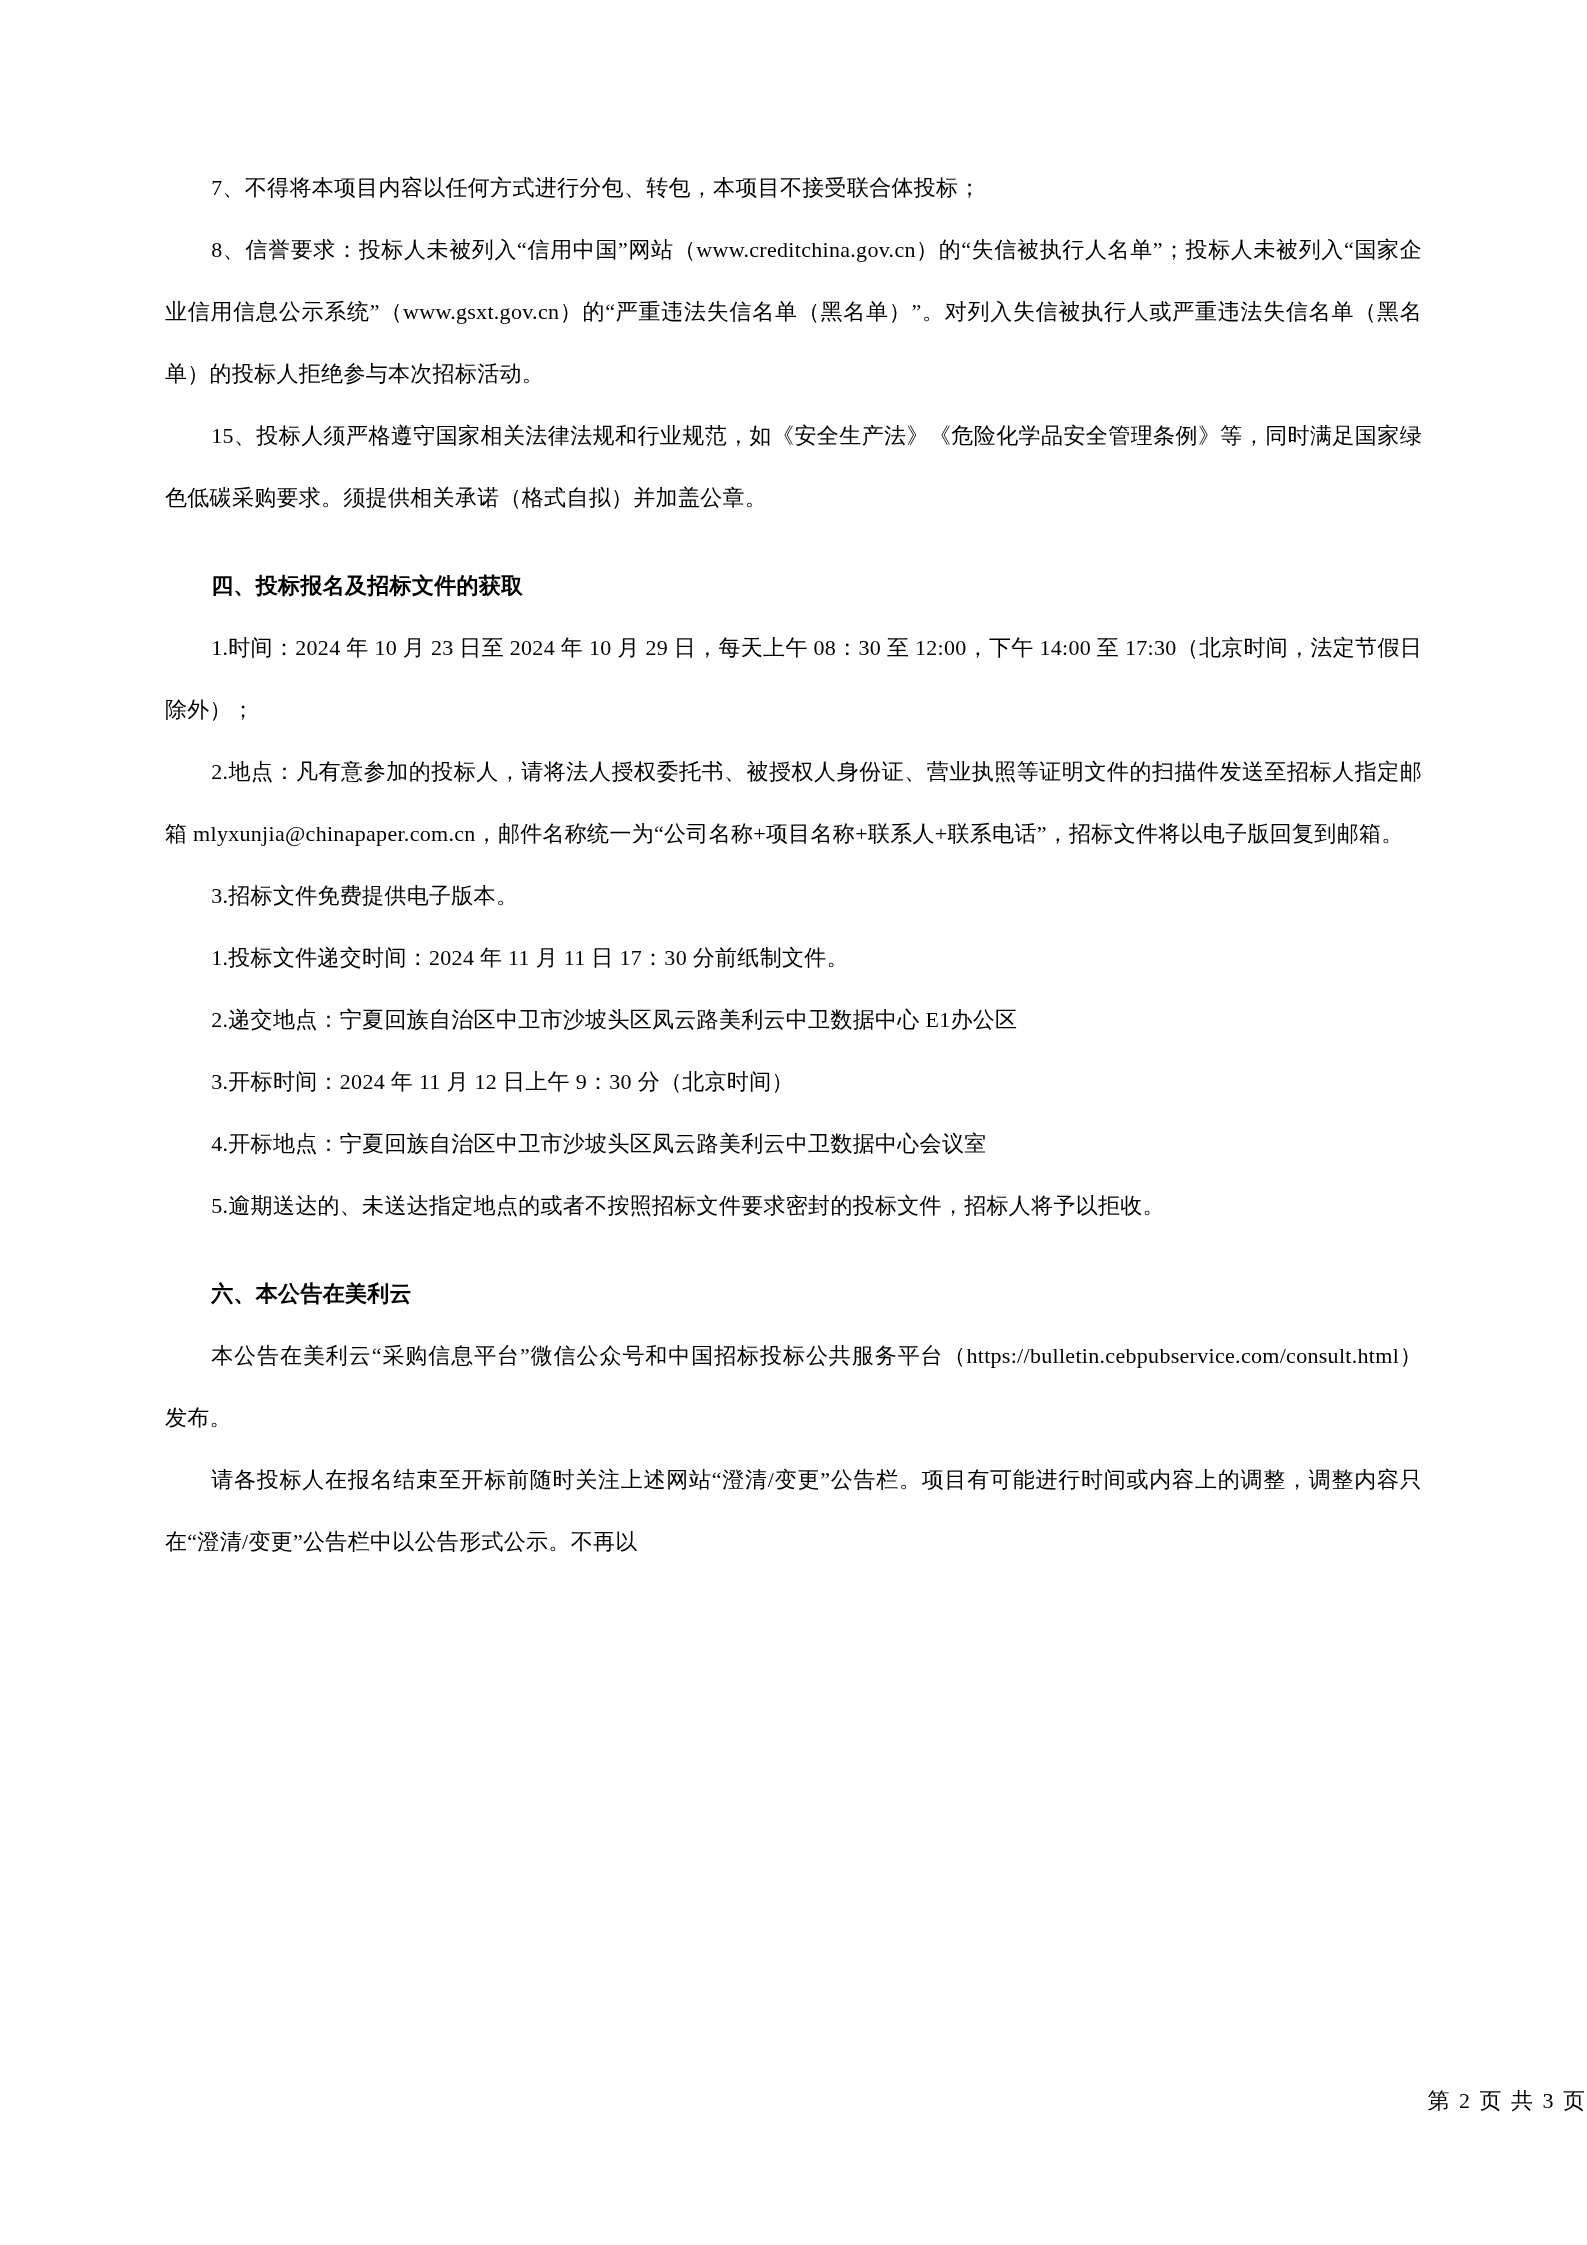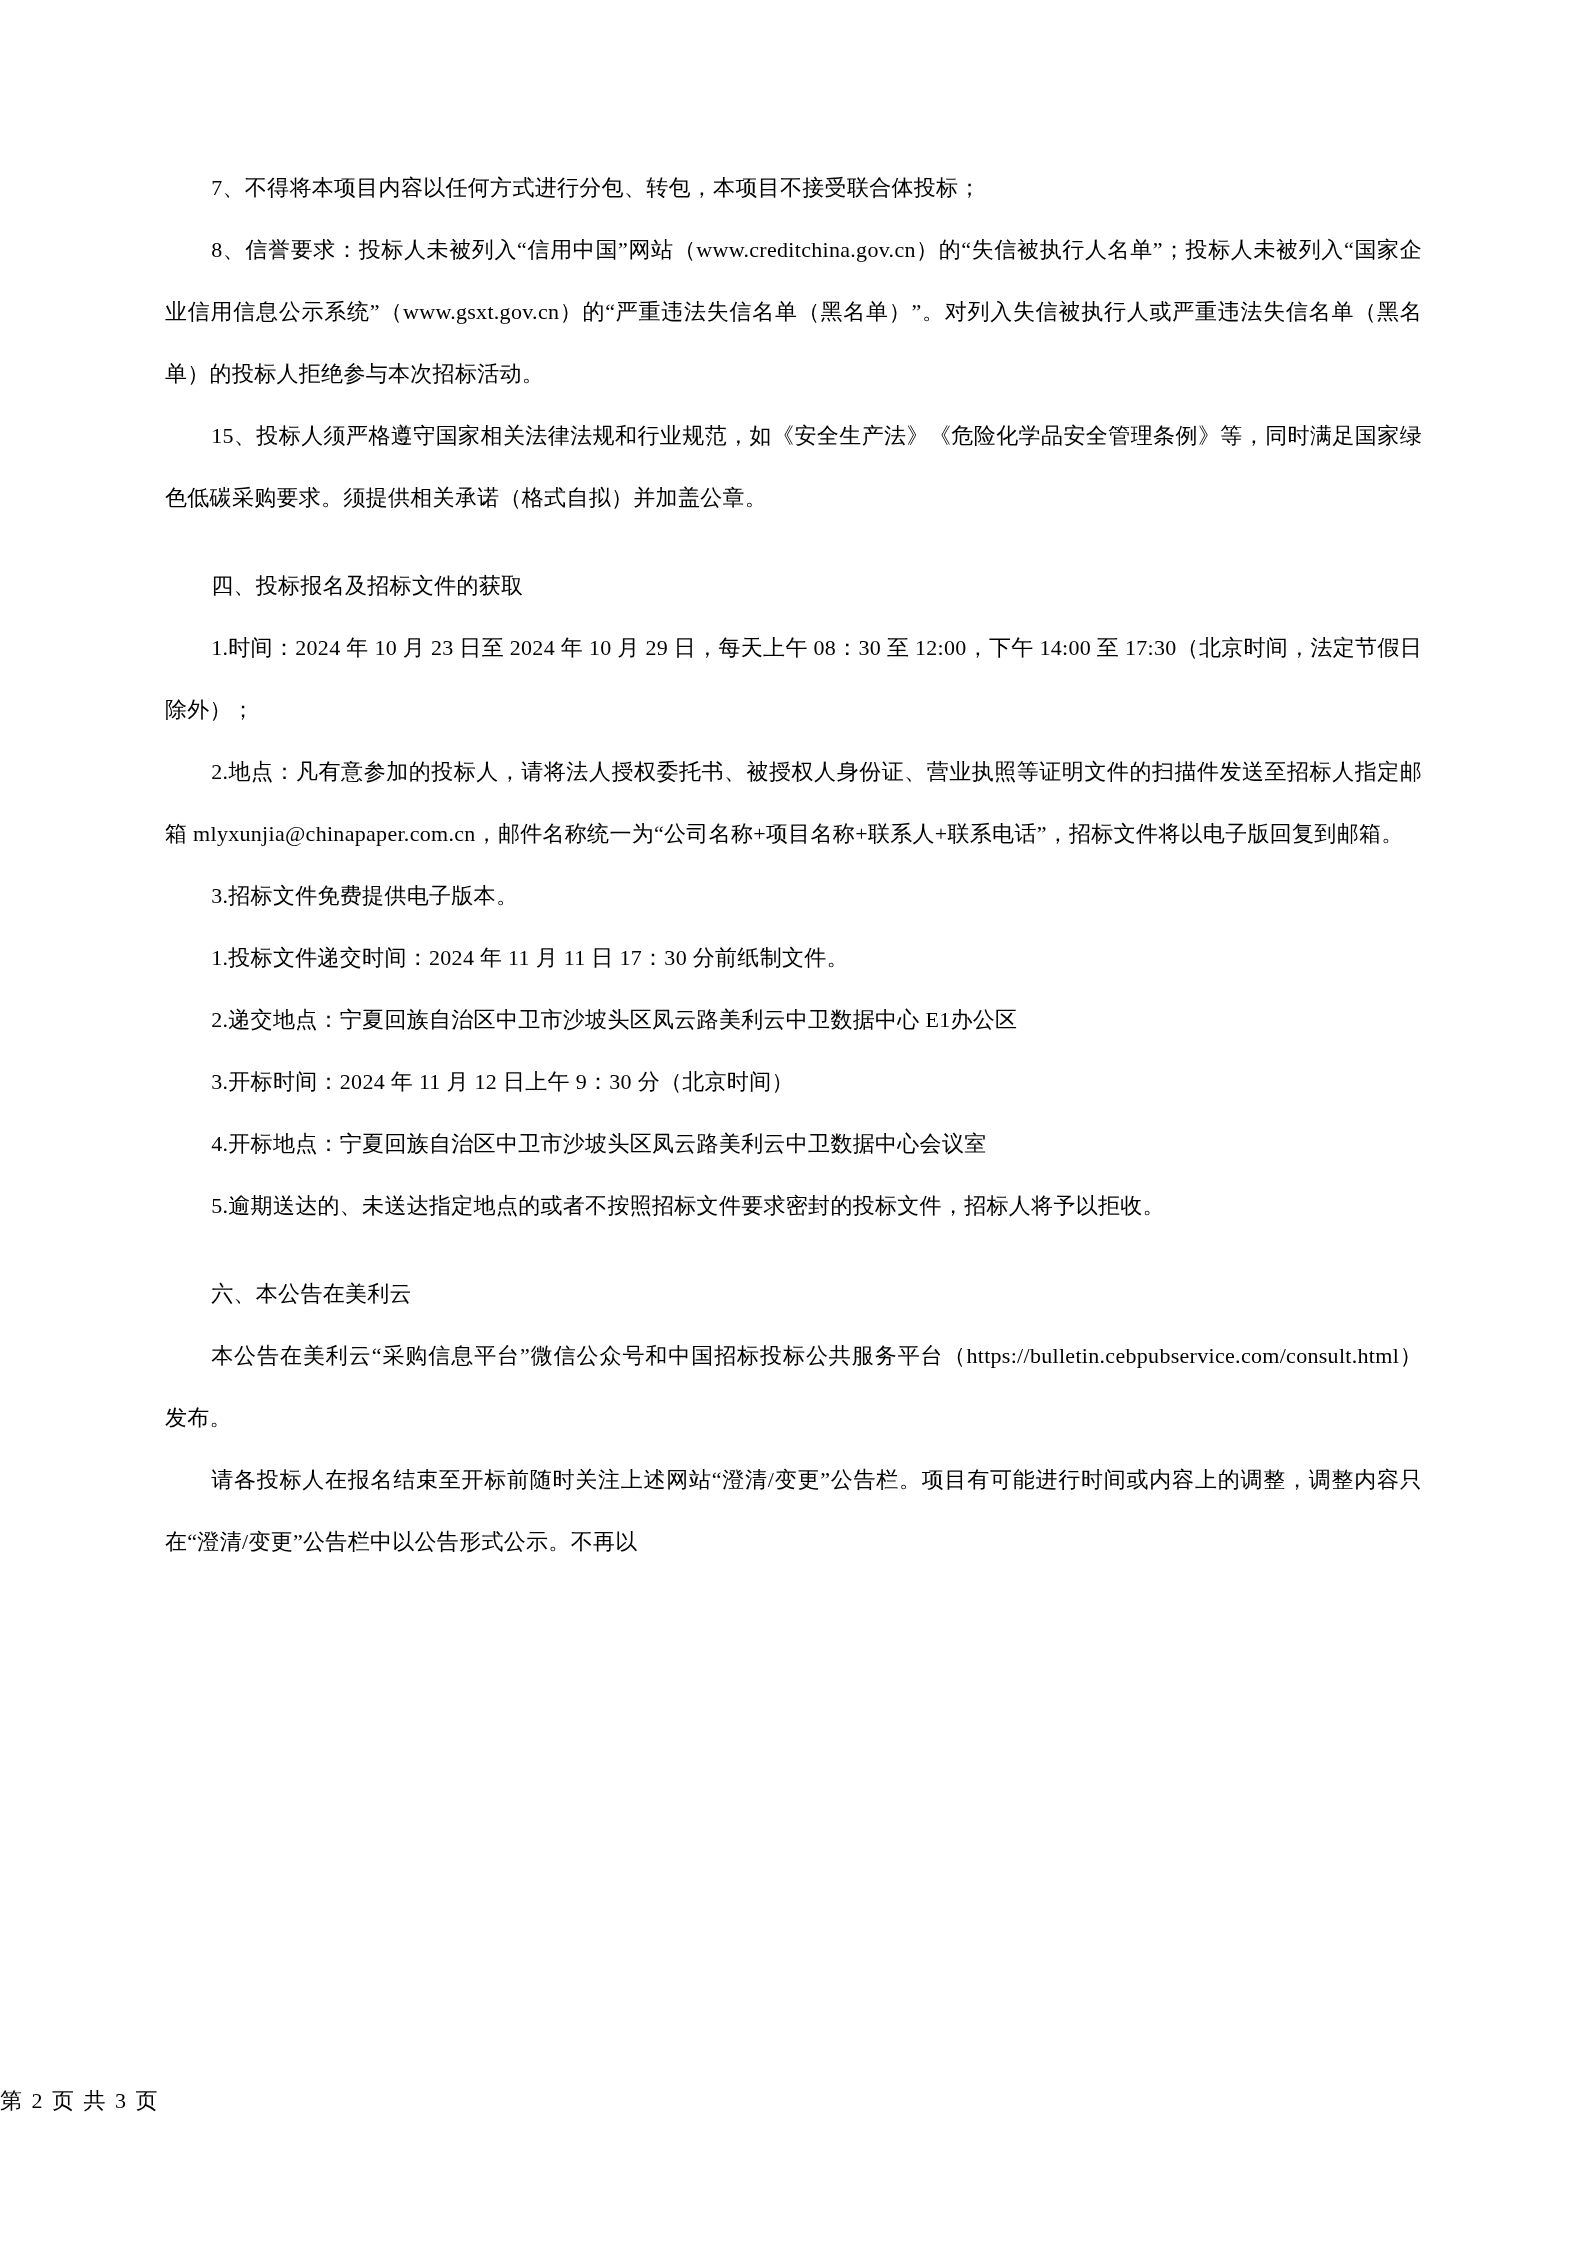--- a/index.html
+++ b/index.html
@@ -32,29 +32,29 @@
     margin: 0;
     padding: 0;
     font-size: 22px;
     line-height: 62px;
     color: #000000;
     text-align: justify;
     text-indent: 2.1em;
     letter-spacing: 0.3px;
   }
   .content p.heading {
-    font-weight: normal;
+    font-weight: bold;
     margin-top: 26px;
   }
   .page-footer {
     position: absolute;
     top: 2086px;
     left: 0;
     width: 1587px;
-    text-align: left;
+    text-align: right;
     font-size: 22px;
     line-height: 30px;
     color: #000000;
     letter-spacing: 2px;
   }
 </style>
 </head>
 <body>
 
 <div class="page">

